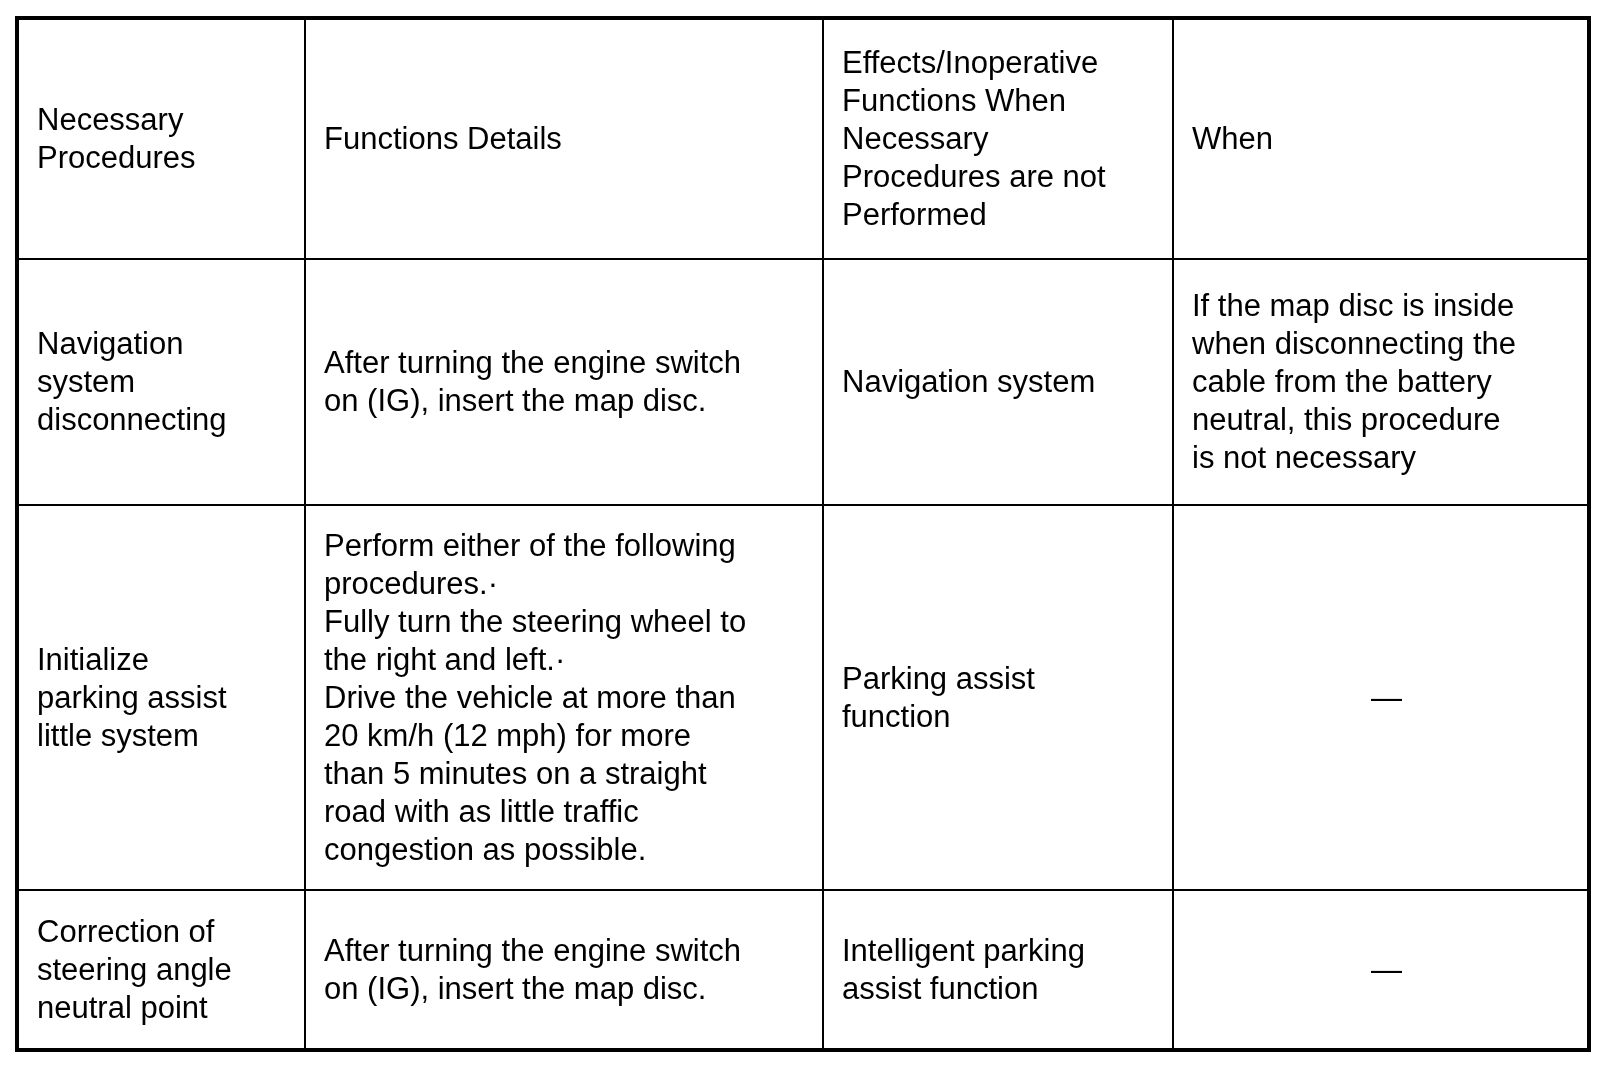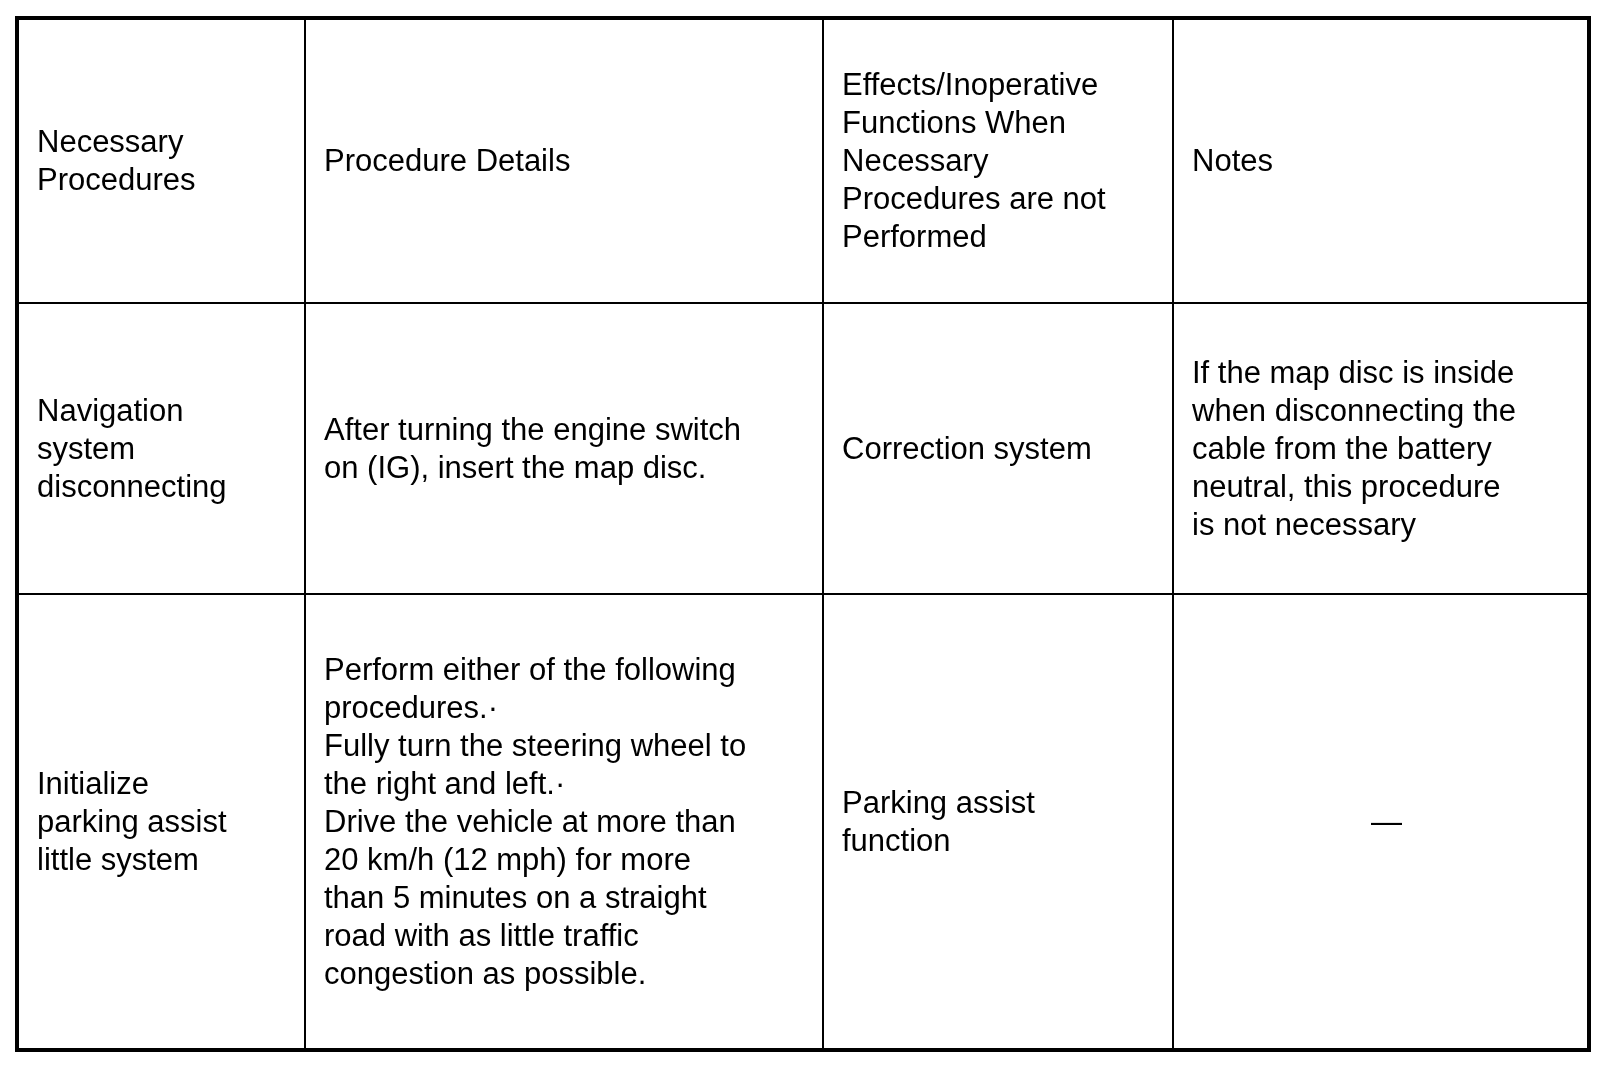--- a/index.html
+++ b/index.html
@@ -49,35 +49,35 @@
   <colgroup>
     <col style="width:288px">
     <col style="width:518px">
     <col style="width:350px">
     <col style="width:416px">
   </colgroup>
   <tbody>
     <tr style="height:241px">
       <td>Necessary
 Procedures</td>
-      <td>Procedure Details</td>
+      <td>Functions Details</td>
       <td>Effects/Inoperative
 Functions When
 Necessary
 Procedures are not
 Performed</td>
-      <td>Notes</td>
+      <td>When</td>
     </tr>
     <tr style="height:246px">
       <td>Navigation
 system
 disconnecting</td>
       <td>After turning the engine switch
 on (IG), insert the map disc.</td>
-      <td>Correction system</td>
+      <td>Navigation system</td>
       <td>If the map disc is inside
 when disconnecting the
 cable from the battery
 neutral, this procedure
 is not necessary</td>
     </tr>
     <tr style="height:385px">
       <td>Initialize
 parking assist
 little system</td>
@@ -87,14 +87,24 @@
 the right and left.·
 Drive the vehicle at more than
 20 km/h (12 mph) for more
 than 5 minutes on a straight
 road with as little traffic
 congestion as possible.</td>
       <td>Parking assist
 function</td>
       <td class="center">—</td>
     </tr>
+    <tr style="height:160px">
+      <td>Correction of
+steering angle
+neutral point</td>
+      <td>After turning the engine switch
+on (IG), insert the map disc.</td>
+      <td>Intelligent parking
+assist function</td>
+      <td class="center">—</td>
+    </tr>
   </tbody>
 </table>
 
 </body></html>

